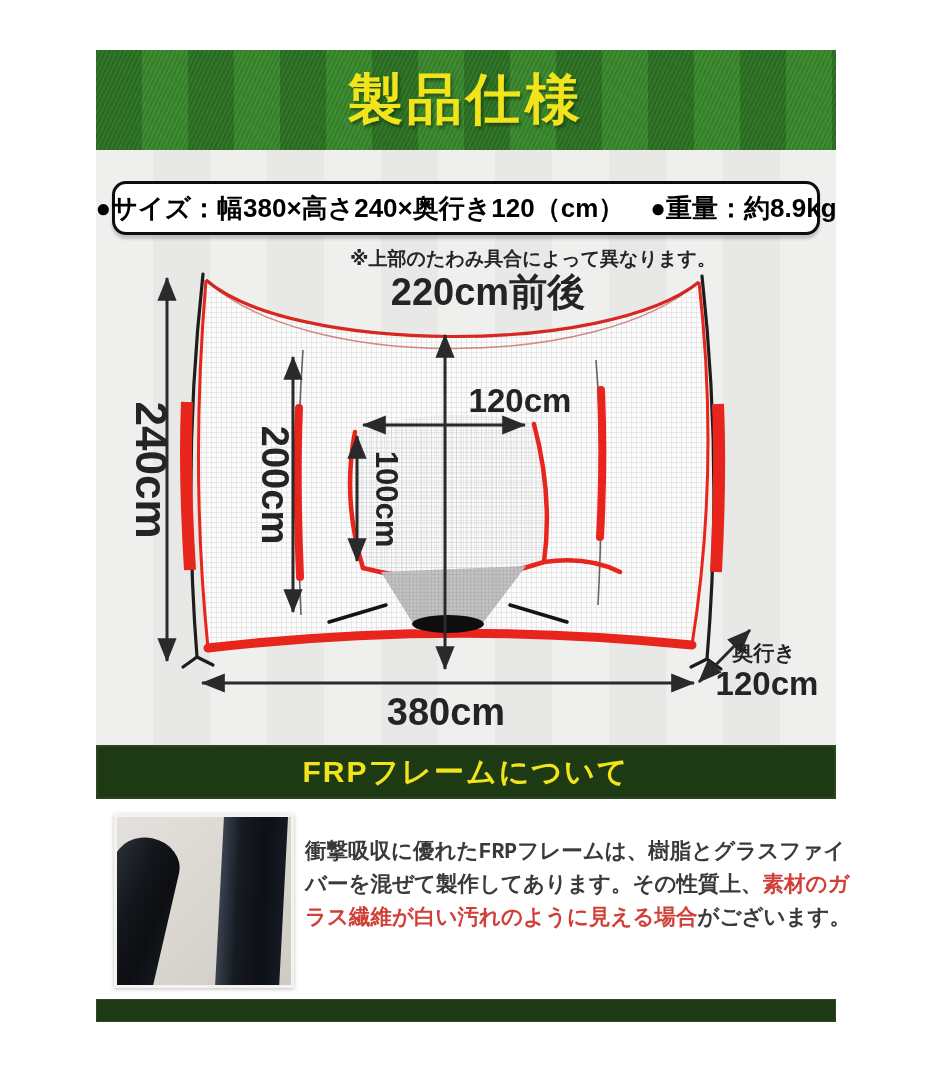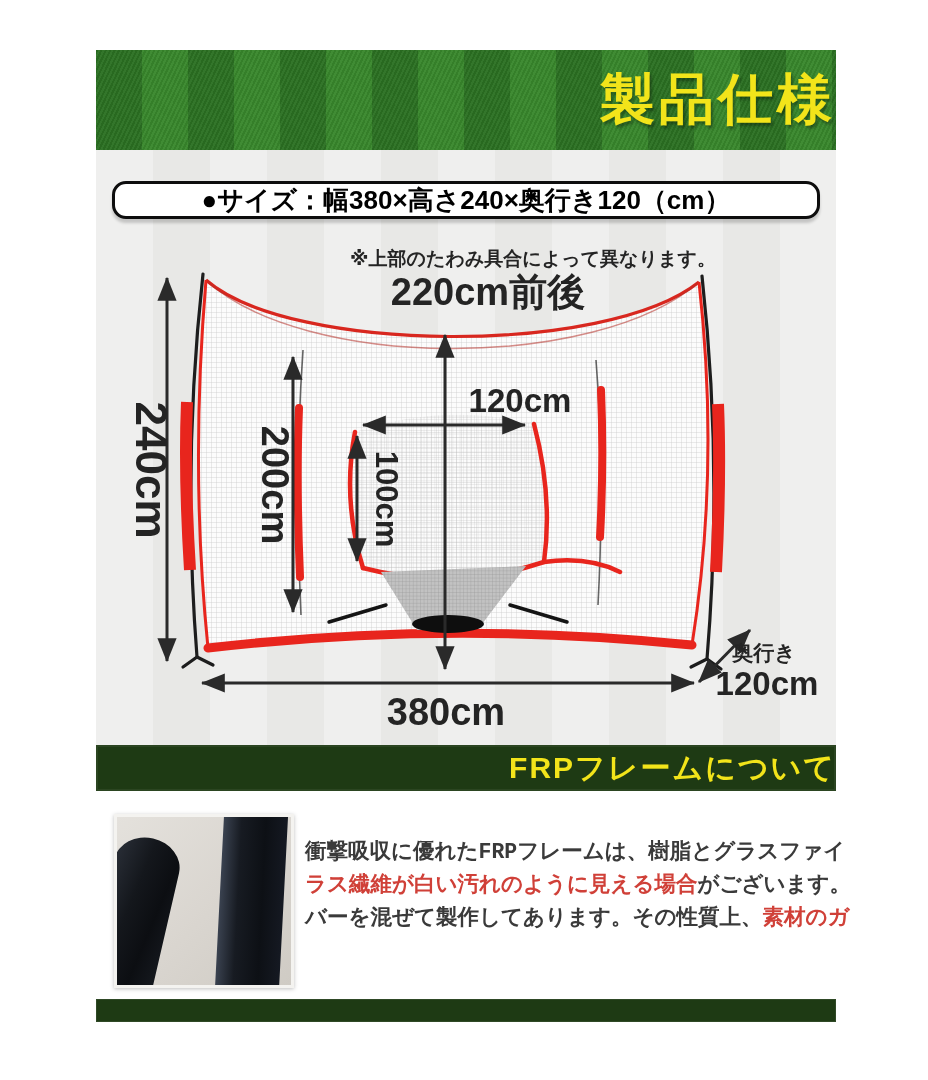--- a/index.html
+++ b/index.html
@@ -3,34 +3,34 @@
 <meta charset="utf-8">
 <style>
   * { margin:0; padding:0; box-sizing:border-box; }
   html,body { background:#ffffff; }
   body { font-family:"Liberation Sans","DejaVu Sans",sans-serif; }
   .page { position:relative; width:928px; height:1080px; background:#fff; margin:0 auto; overflow:hidden; }
 
   
   .grass-banner{
     position:absolute; left:96px; top:50px; width:740px; height:100px;
-    display:flex; align-items:center; justify-content:flex-end;
+    display:flex; align-items:center; justify-content:center;
     background:repeating-linear-gradient(90deg, var(--grass-a) 0 46px, var(--grass-b) 46px 92px);
     background-blend-mode:multiply;
   }
   .grass-banner:after{ content:""; position:absolute; inset:0;
     background:repeating-linear-gradient(115deg, rgba(0,0,0,.06) 0 2px, rgba(255,255,255,.04) 2px 4px); }
   .page-title{ position:relative; z-index:2; font-size:55px; font-weight:bold; color:var(--title-yellow);
     letter-spacing:4px; text-shadow:2px 3px 3px rgba(0,0,0,.35); }
 
   
   .gray-zone{ position:absolute; left:96px; top:150px; width:740px; height:595px;
     background:repeating-linear-gradient(90deg, #efefee 0 57px, #e8e8e6 57px 114px); }
 
-  .spec-box{ position:absolute; left:112px; top:181px; width:708px; height:38px;
+  .spec-box{ position:absolute; left:112px; top:181px; width:708px; height:54px;
     background:#fff; border:3px solid #0d0d0d; border-radius:14px;
     box-shadow:0 4px 3px rgba(0,0,0,.18);
     display:flex; align-items:center; justify-content:center; gap:26px;
     font-size:26px; font-weight:bold; color:#000; white-space:nowrap; }
 
   .diagram-svg{ position:absolute; left:96px; top:232px; }
 
   
   .pole      { stroke:var(--frame-black); stroke-width:3.2; fill:none; stroke-linecap:round; }
   .sleeve    { stroke:var(--net-red); stroke-width:12; fill:none; }
@@ -39,22 +39,22 @@
   .sag       { stroke:#d8271f; stroke-width:3.2; fill:none; }
   .fold      { stroke:#b53028; stroke-width:1.5; fill:none; opacity:.55; }
   .seamK     { stroke:#333; stroke-width:1.6; fill:none; opacity:.75; }
   .seamR     { stroke:var(--net-red); stroke-width:8; fill:none; stroke-linecap:round; }
   .pocket    { stroke:var(--net-red); stroke-width:4.5; fill:none; stroke-linecap:round; }
   .tie       { stroke:#141414; stroke-width:3.4; fill:none; stroke-linecap:round; }
   .arrow     { stroke:#2a2a2a; stroke-width:3; fill:none; }
   .lbl       { fill:#242424; font-weight:bold; font-family:"Liberation Sans","DejaVu Sans",sans-serif; }
 
   
-  .frp-bar{ position:absolute; left:96px; top:745px; width:740px; height:46px;
-    background:var(--dark-green); display:flex; align-items:center; justify-content:flex-end;
+  .frp-bar{ position:absolute; left:96px; top:745px; width:740px; height:54px;
+    background:var(--dark-green); display:flex; align-items:center; justify-content:center;
     box-shadow:inset 0 0 0 2px rgba(255,255,255,.06); }
   .frp-bar-title{ font-size:30px; font-weight:bold; color:var(--title-yellow); letter-spacing:2px; }
 
   .frp-photo{ position:absolute; left:114px; top:814px; width:180px; height:174px;
     background:linear-gradient(135deg,#e4e1dc 0%, #d9d5cf 55%, #cfcbc4 100%);
     border:3px solid #f4f3f0; box-shadow:0 1px 4px rgba(0,0,0,.25); overflow:hidden; }
   .pole-a{ position:absolute; left:4px; top:14px; width:66px; height:230px;
     background:linear-gradient(100deg,#2a2f38 0%, #14171c 35%, #0c0e12 62%, #1a1e25 100%);
     border-radius:33px 33px 10px 10px / 28px 28px 10px 10px;
     transform:rotate(13deg); transform-origin:top left; }
@@ -75,20 +75,21 @@
 <div class="page">
 
   <div class="grass-banner">
     <div class="page-title">製品仕様</div>
   </div>
 
   <div class="gray-zone"></div>
 
   <div class="spec-box">
     <span>●サイズ：幅380×高さ240×奥行き120（cm）</span>
+    <span>●重量：約8.9kg</span>
   </div>
 
   <svg class="diagram-svg" width="740" height="513" viewBox="0 0 740 513" xmlns="http://www.w3.org/2000/svg">
     <defs>
       <pattern id="mesh" width="5" height="5" patternUnits="userSpaceOnUse">
         <path d="M5 0H0V5" fill="none" stroke="#c6c6c6" stroke-width="0.7"></path>
       </pattern>
       <pattern id="meshD" width="3.6" height="3.6" patternUnits="userSpaceOnUse">
         <path d="M3.6 0H0V3.6" fill="none" stroke="#9a9a9a" stroke-width="0.7"></path>
       </pattern>
@@ -179,22 +180,22 @@
   <div class="frp-photo">
     <div class="pole-a"></div>
     <div class="pole-b"></div>
   </div>
 
   <div class="frp-text">
     <div>
       <span>衝撃吸収に優れたFRPフレームは、樹脂とグラスファイ</span>
     </div>
     <div>
+      <span>バーを混ぜて製作してあります。その性質上、</span><span class="red">素材のガ</span>
+    </div>
+    <div>
       <span class="red">ラス繊維が白い汚れのように見える場合</span><span>がございます。</span>
     </div>
-    <div>
-      <span>バーを混ぜて製作してあります。その性質上、</span><span class="red">素材のガ</span>
-    </div>
   </div>
 
   <div class="bottom-bar"></div>
 
 </div>
 
 </body></html>

